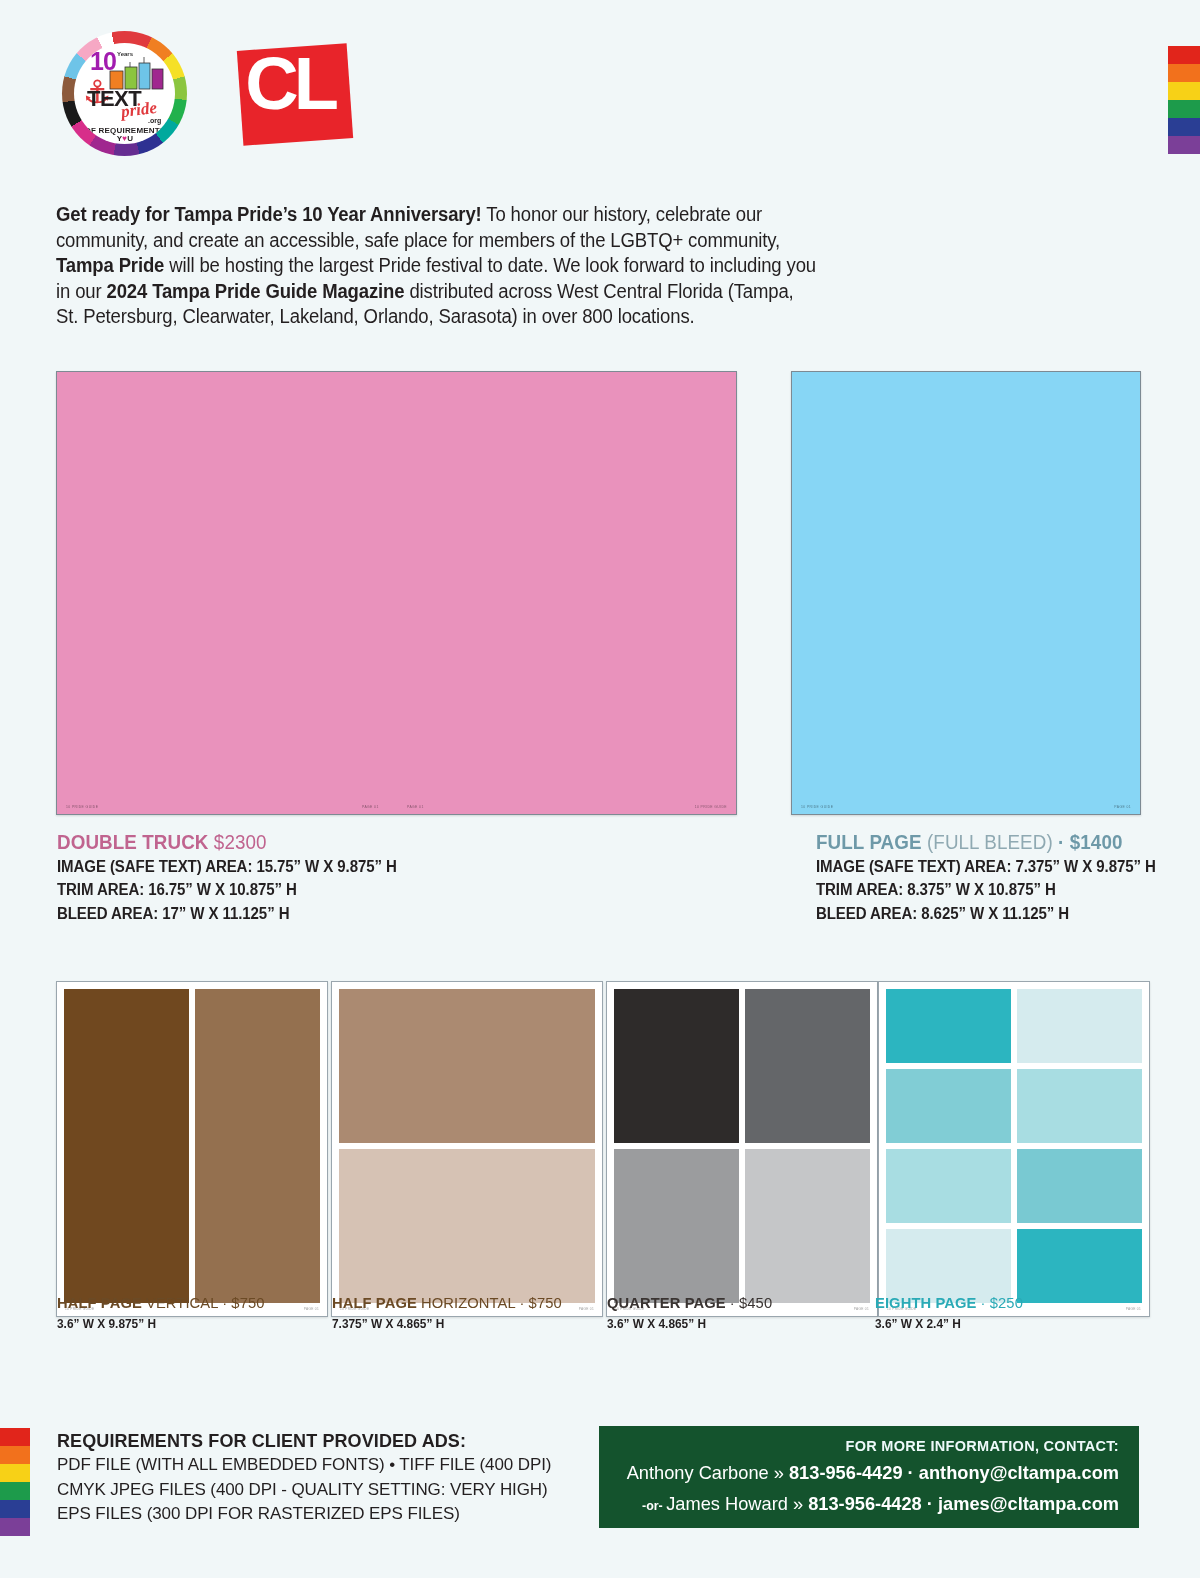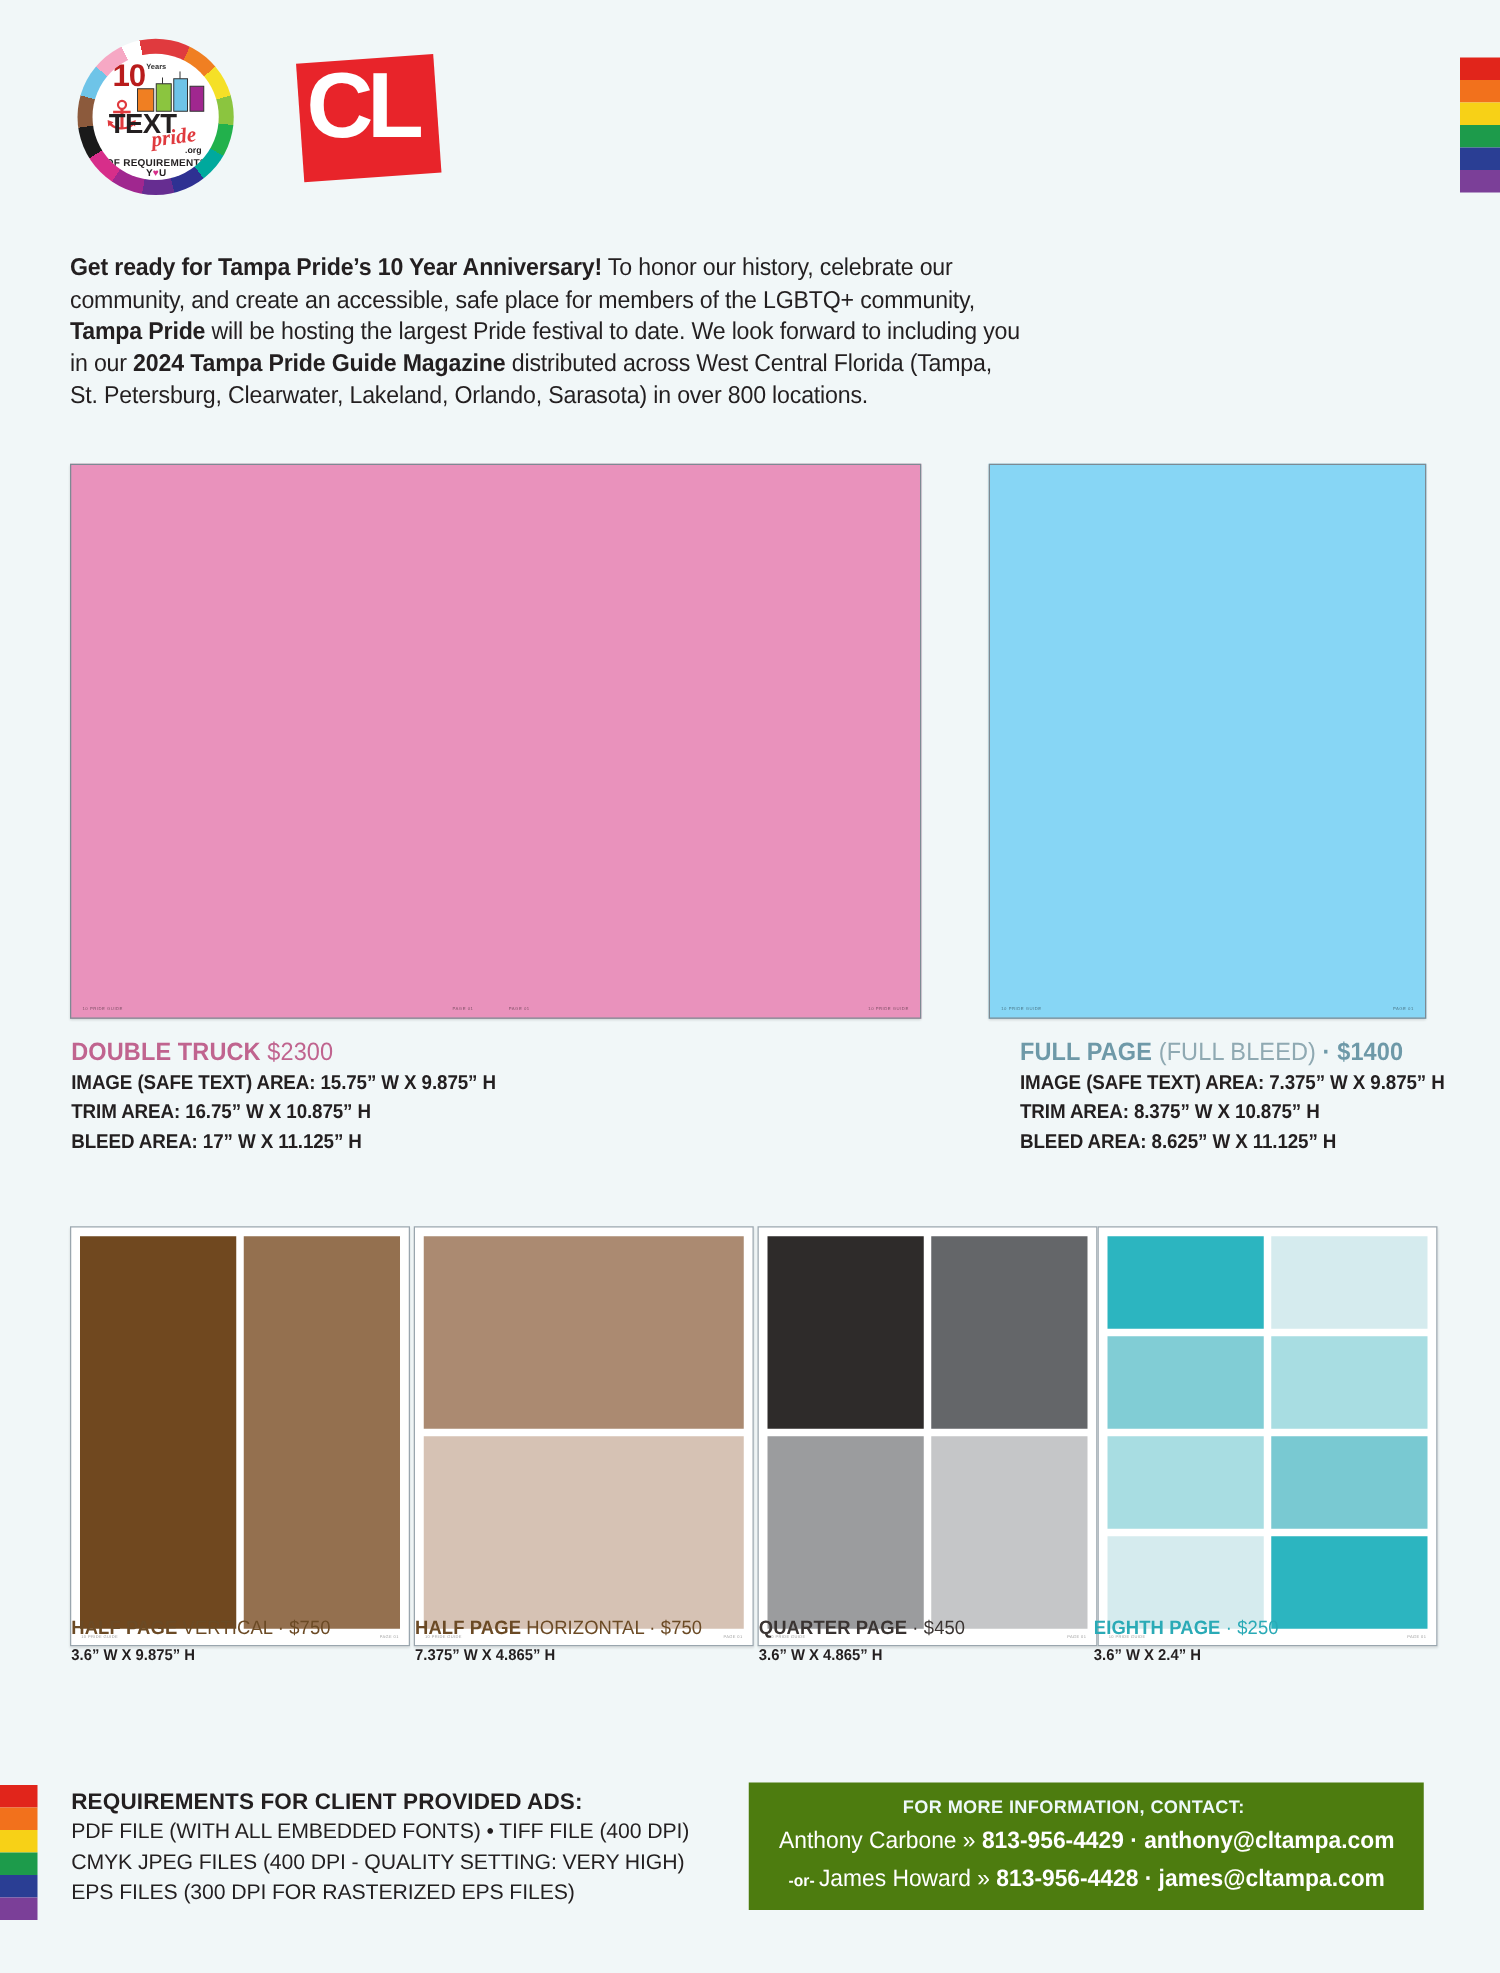--- a/index.html
+++ b/index.html
@@ -50,21 +50,21 @@
       #ffffff 334deg 348deg,
       #e03a3e 348deg 360deg);
     display: flex; align-items: center; justify-content: center;
   }
   .logo-pride .inner {
     width: 101px; height: 101px; border-radius: 50%;
     background: #ffffff; position: relative; overflow: hidden;
   }
   .logo-pride .ten {
     position: absolute; left: 16px; top: 6px;
-    font: 700 25px/1 "Liberation Sans", sans-serif; color: #b91c1c;
+    font: 700 25px/1 "Liberation Sans", sans-serif; color: #a21caf;
     letter-spacing: -1px;
   }
   .logo-pride .years {
     position: absolute; left: 43px; top: 8px;
     font: 700 6px/1 "Liberation Sans", sans-serif; color: #333;
   }
   .logo-pride .skyline {
     position: absolute; left: 32px; top: 14px; width: 62px; height: 36px;
   }
   .logo-pride .anchor {
@@ -430,17 +430,17 @@
     <span style="background: rgb(123, 63, 152);"></span>
   </div>
 
 <div id="requirements">
   <div class="req-title">REQUIREMENTS FOR CLIENT PROVIDED ADS:</div>
   <div class="req-line">PDF FILE (WITH ALL EMBEDDED FONTS) • TIFF FILE (400 DPI)</div>
   <div class="req-line">CMYK JPEG FILES (400 DPI - QUALITY SETTING: VERY HIGH)</div>
   <div class="req-line">EPS FILES (300 DPI FOR RASTERIZED EPS FILES)</div>
 </div>
 
-<div id="contact-box" style="background: #4d7c0f; text-align: center;">
+<div id="contact-box" style="background: #14532d;">
   <div class="ci-head">FOR MORE INFORMATION, CONTACT:</div>
   <div class="ci-line"><span>Anthony Carbone » </span><b>813-956-4429</b><b> · </b><b>anthony@cltampa.com</b></div>
   <div class="ci-line"><span class="small">-or- </span><span>James Howard » </span><b>813-956-4428</b><b> · </b><b>james@cltampa.com</b></div>
 </div>
 
 </body></html>

